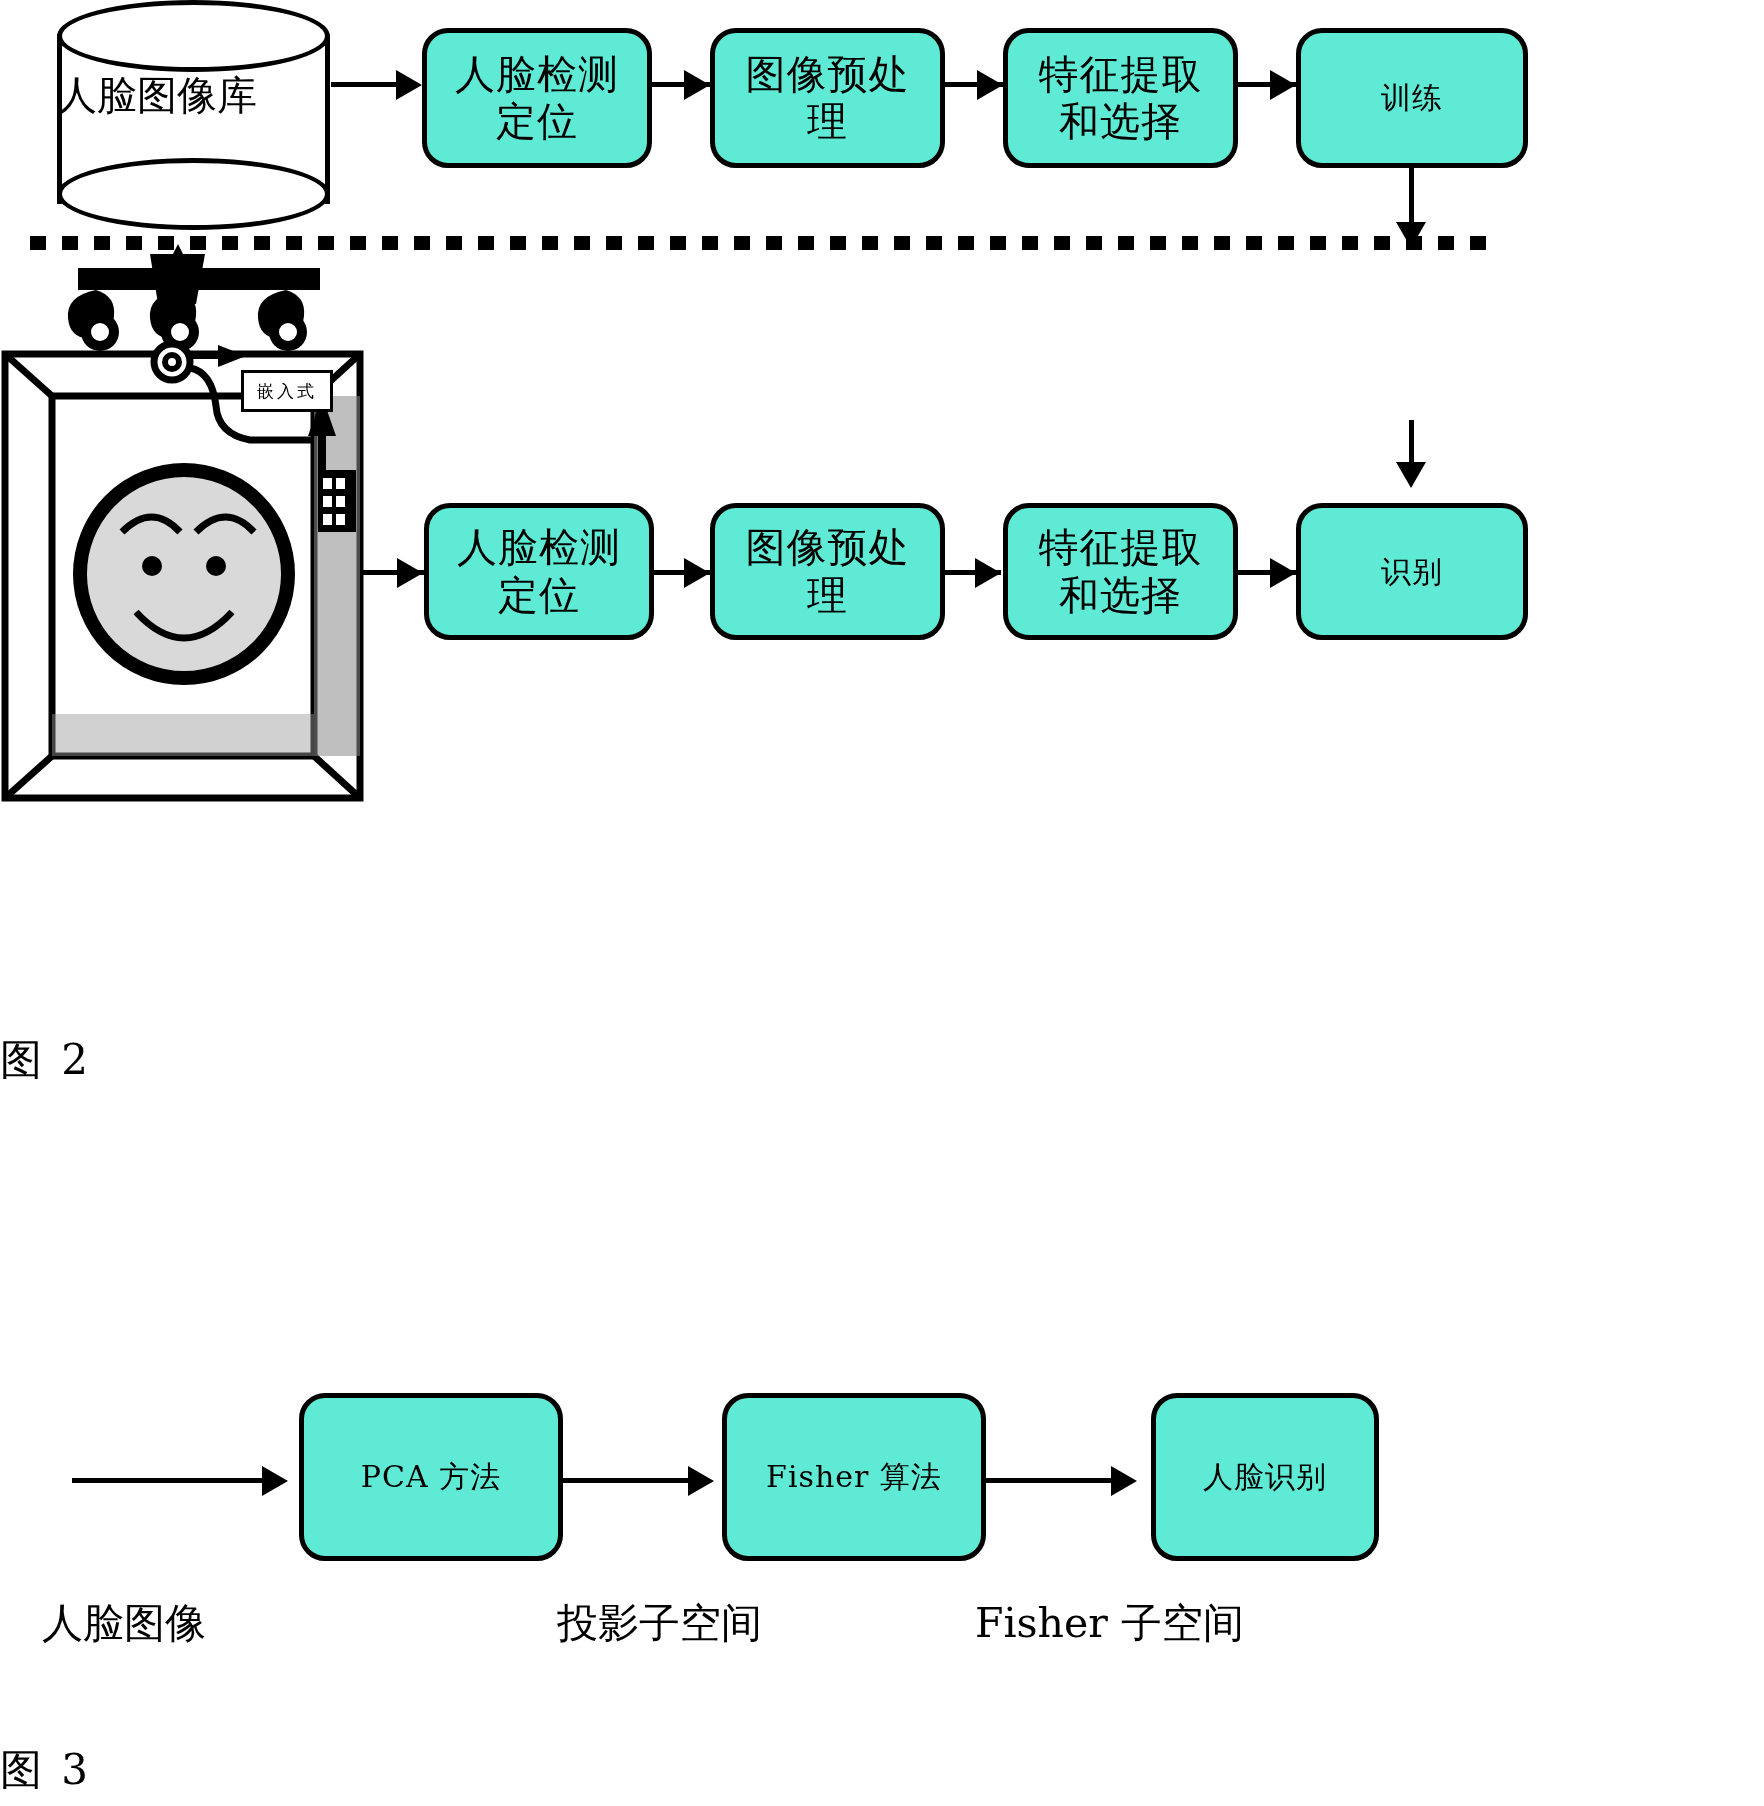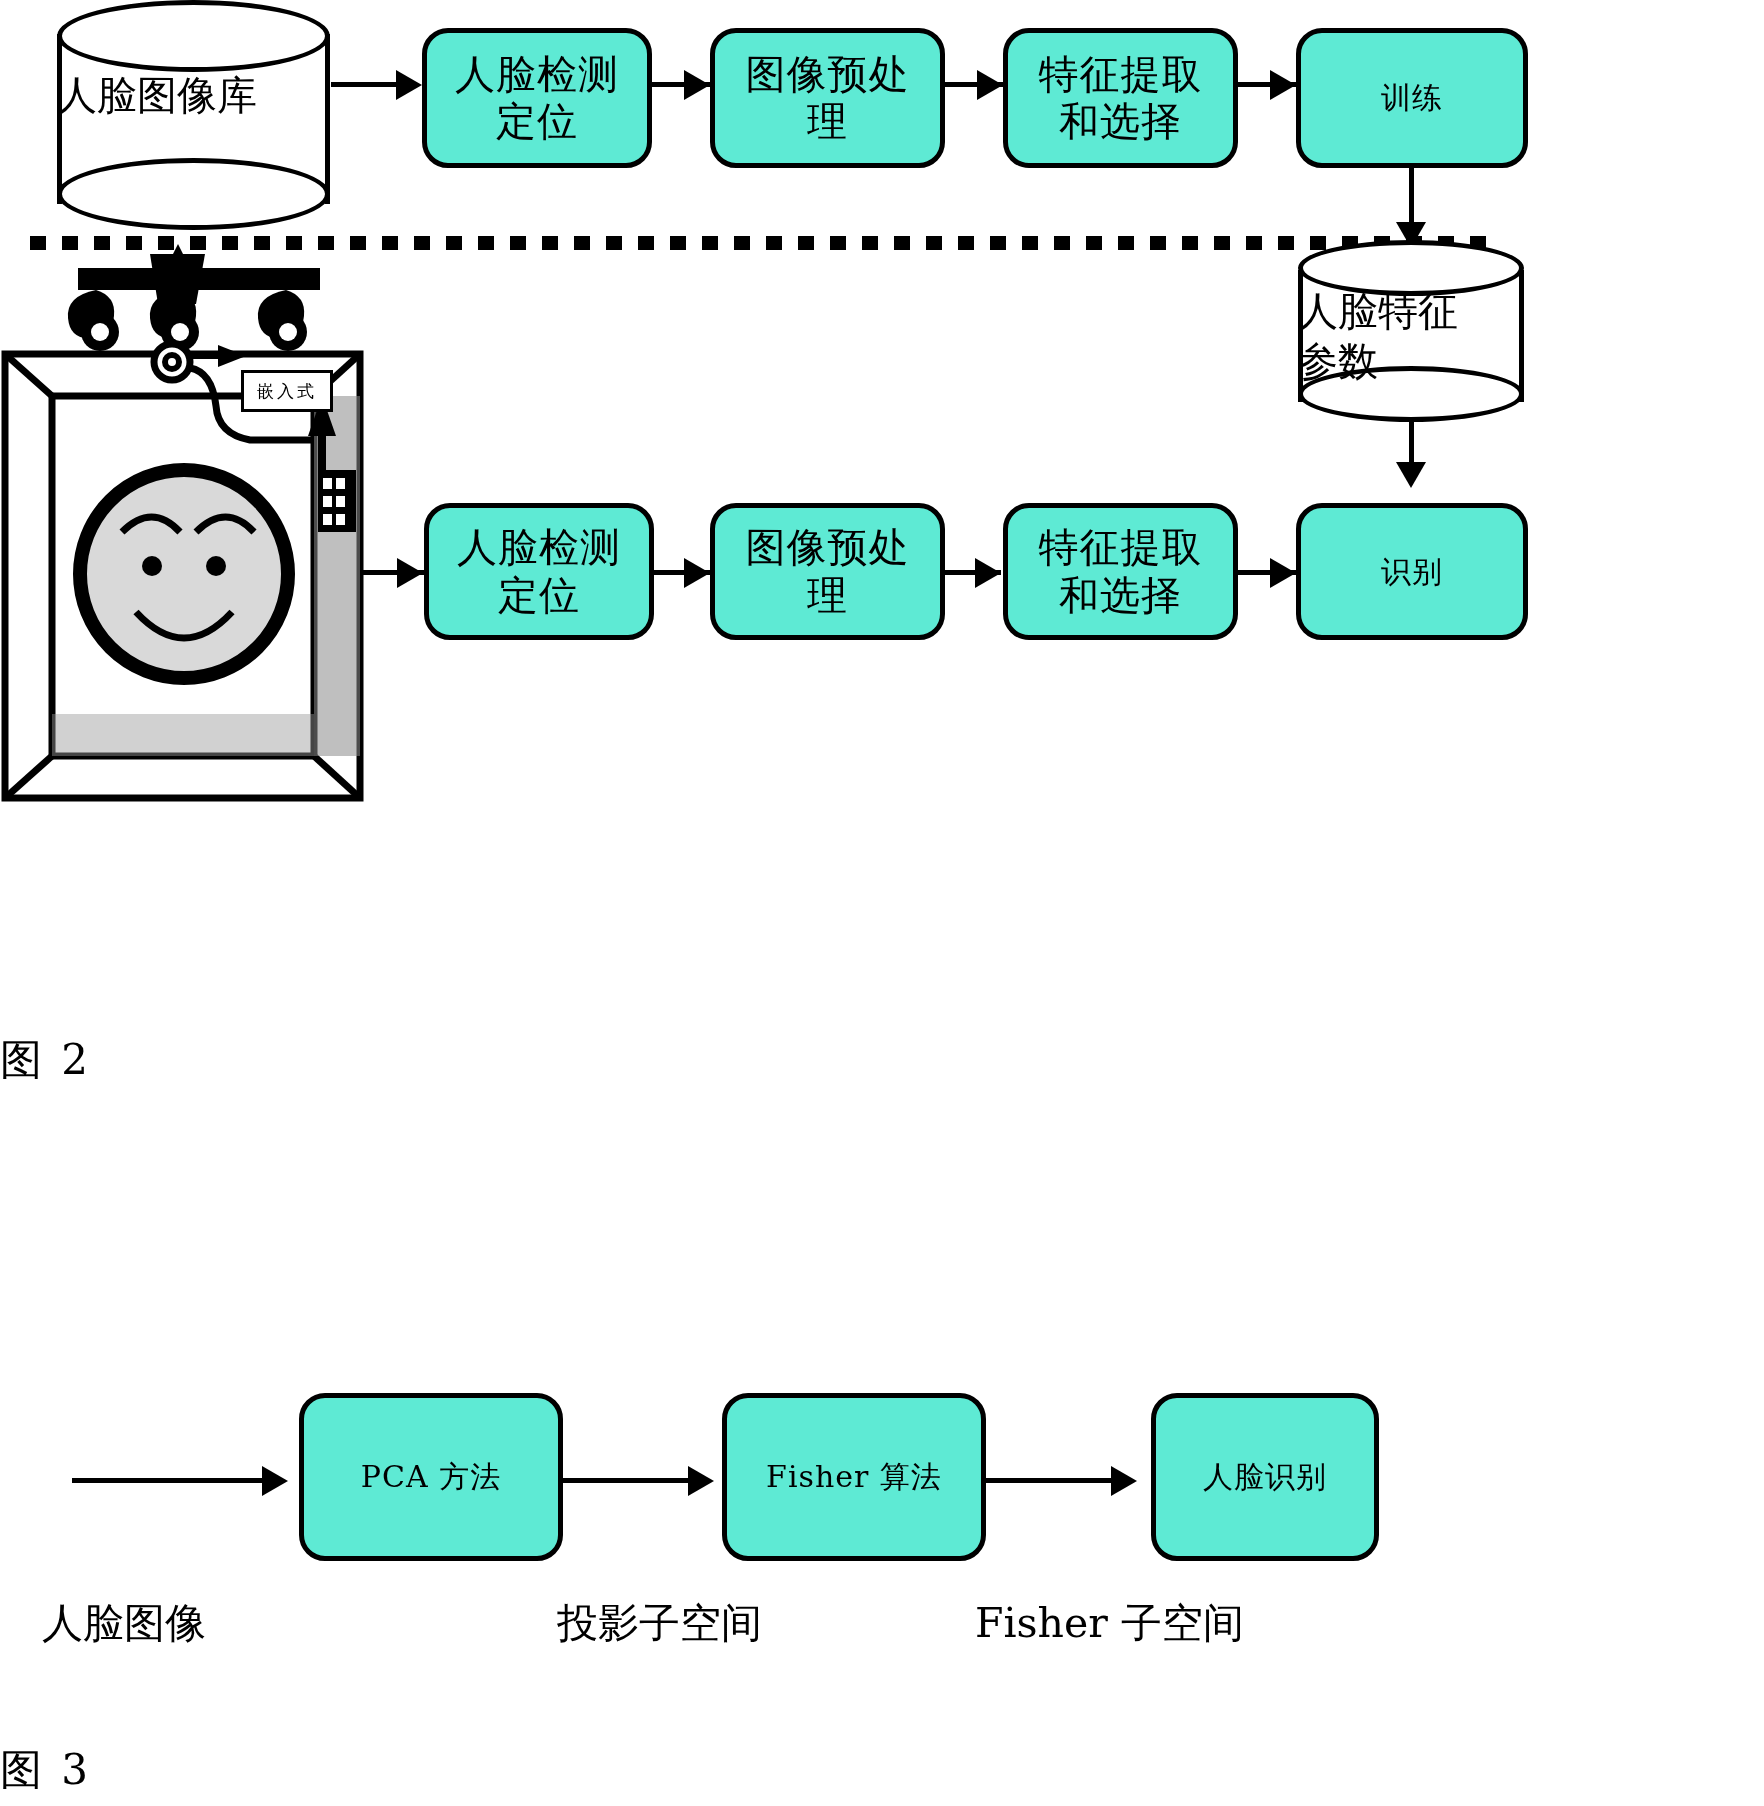--- a/index.html
+++ b/index.html
@@ -178,29 +178,20 @@
 
   <div class="pbox single" style="left:1296px; top:28px; width:232px; height:140px;">
     <span class="ln">训练</span>
   </div>
 
   <div class="vline" style="left:1409px; top:168px; height:70px;"></div>
   <div class="arrowD" style="left:1396px; top:222px;"></div>
 
   <div class="dotted" style="left:30px; top:236px; width:1470px;"></div>
 
-  <div class="cyl" style="left:1298px; top:248px; width:226px; height:175px;">
-    <div class="body" style="top:22px; height:132px;"></div>
-    <div class="cap" style="top:118px; height:56px; z-index:3;"></div>
-    <div class="cap" style="top:-8px; height:56px; z-index:4;"></div>
-    <div class="label" style="top:38px;">
-      <span class="ln">人脸特征</span>
-      <span class="ln">参数</span>
-    </div>
-  </div>
 
   <div class="vline" style="left:1409px; top:420px; height:58px;"></div>
   <div class="arrowD" style="left:1396px; top:462px;"></div>
 
   <svg class="device" style="left:0px; top:244px;" width="400" height="566" viewBox="0 0 400 566">
 
     <polygon points="178,0 160,36 196,36" fill="#000"></polygon>
 
     <rect x="75" y="262" width="300" height="0" fill="#000"></rect>
     <g fill="#000">

